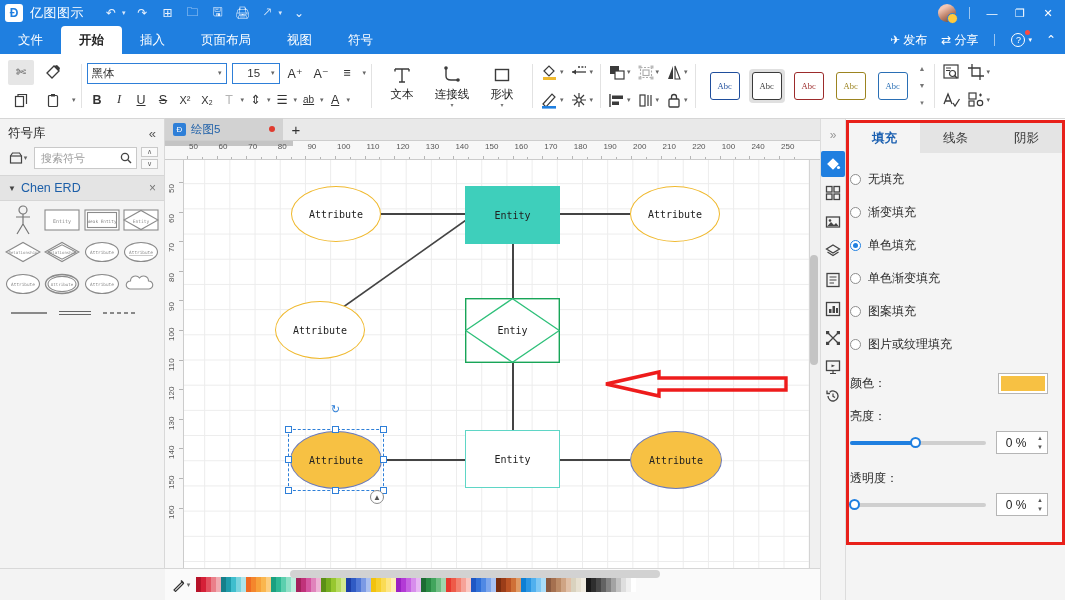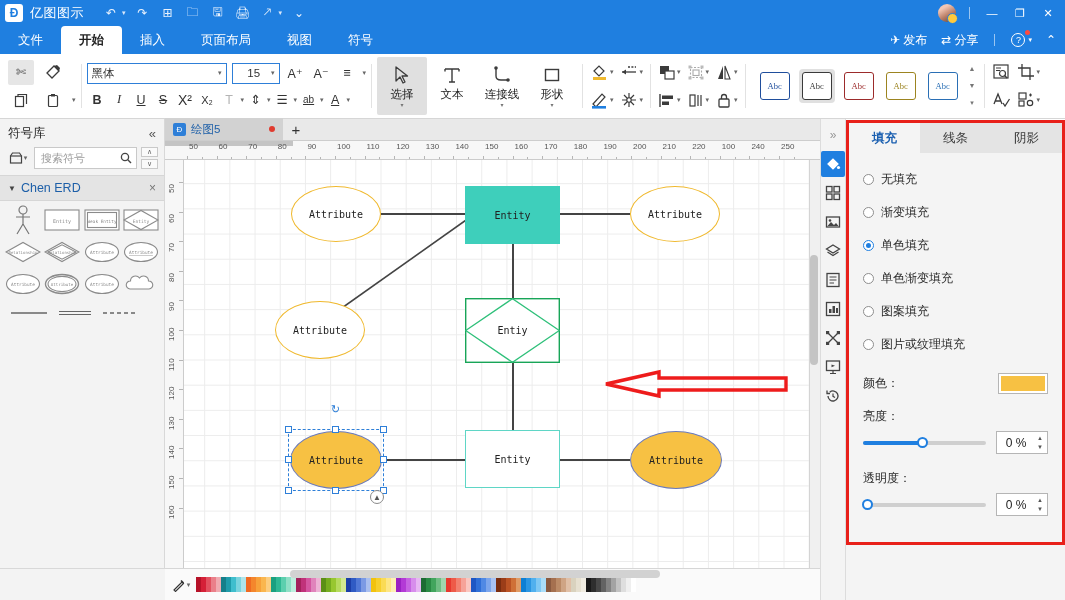--- a/index.html
+++ b/index.html
@@ -180,21 +180,21 @@
     color:#444; border-radius:2px; }
   .ibtn.act { background:#1f7fe0; color:#fff; }
 
   
   .rpanel { position:absolute; left:846px; top:120px; width:219px; height:425px;
     background:#f4f4f4; border:3px solid #e8201a; }
   .rp-tabs { display:flex; height:30px; background:#e4e4e4; }
   .rp-tab { flex:1; display:flex; align-items:center; justify-content:center;
     font-size:12.5px; color:#3a3a3a; }
   .rp-tab.active { background:#f4f4f4; color:#1a5fb0; font-weight:bold; }
-  .rp-body { padding:10px 14px 0 14px; }
+  .rp-body { padding:10px 14px 0 1px; }
   .radio-row { display:flex; align-items:center; gap:7px; height:33px; font-size:12px;
     color:#2a2a2a; }
   .radio { width:11px; height:11px; border-radius:50%; border:1px solid #8e8e8e;
     background:#fff; flex:0 0 auto; position:relative; }
   .radio.on { border-color:#1f7fe0; }
   .radio.on:after { content:""; position:absolute; left:2px; top:2px; width:5px; height:5px;
     border-radius:50%; background:#1f7fe0; }
   .field-lbl { font-size:12px; color:#2a2a2a; margin-top:6px; margin-bottom:6px; }
   .color-row { display:flex; align-items:center; }
   .color-row .field-lbl { flex:1; margin:0; }
@@ -330,45 +330,38 @@
           <div class="fbtn">A⁺</div>
           <div class="fbtn">A⁻</div>
           <div class="fbtn">≡</div>
           <span class="caret">▾</span>
         </div>
         <div class="fmt-row">
           <div class="fbtn" style="font-weight:bold;">B</div>
           <div class="fbtn" style="font-style:italic;font-family:'Liberation Serif',serif;">I</div>
           <div class="fbtn" style="text-decoration:underline;">U</div>
           <div class="fbtn" style="text-decoration:line-through;">S</div>
-          <div class="fbtn" style="font-size:14px;">X²</div>
+          <div class="fbtn" style="font-size:11px;">X²</div>
           <div class="fbtn" style="font-size:11px;">X₂</div>
           <div class="fbtn dim">T</div>
           <span class="caret">▾</span>
           <div class="fbtn">⇕</div>
           <span class="caret">▾</span>
           <div class="fbtn">☰</div>
           <span class="caret">▾</span>
           <div class="fbtn" style="text-decoration:underline;font-size:10px;">ab</div>
           <span class="caret">▾</span>
           <div class="fbtn" style="text-decoration:underline;">A</div>
           <span class="caret">▾</span>
         </div>
       </div>
     </div>
     <div class="rsep"></div>
 
     <div class="rgroup">
-      <div class="bigbtn on">
-        <svg width="20" height="21" viewBox="0 0 20 21">
-          <path d="M4 2 L4 16 L8 12 L11 18 L13 17 L10 11 L15.5 11 Z" fill="none" stroke="#3b3b3b" stroke-width="1.3" stroke-linejoin="round"></path>
-        </svg>
-        <span class="lbl">选择</span>
-        <span class="cc">▾</span>
-      </div>
       <div class="bigbtn">
         <svg width="20" height="21" viewBox="0 0 20 21">
           <path d="M3 4 H17 M3 4 V6.5 M17 4 V6.5 M10 4 V17 M7 17 H13" fill="none" stroke="#3b3b3b" stroke-width="1.4"></path>
         </svg>
         <span class="lbl">文本</span>
         <span class="cc">&nbsp;</span>
       </div>
       <div class="bigbtn">
         <svg width="20" height="21" viewBox="0 0 20 21">
           <path d="M4 3 V11 Q4 15 9 15 H16" fill="none" stroke="#3b3b3b" stroke-width="1.4"></path>

